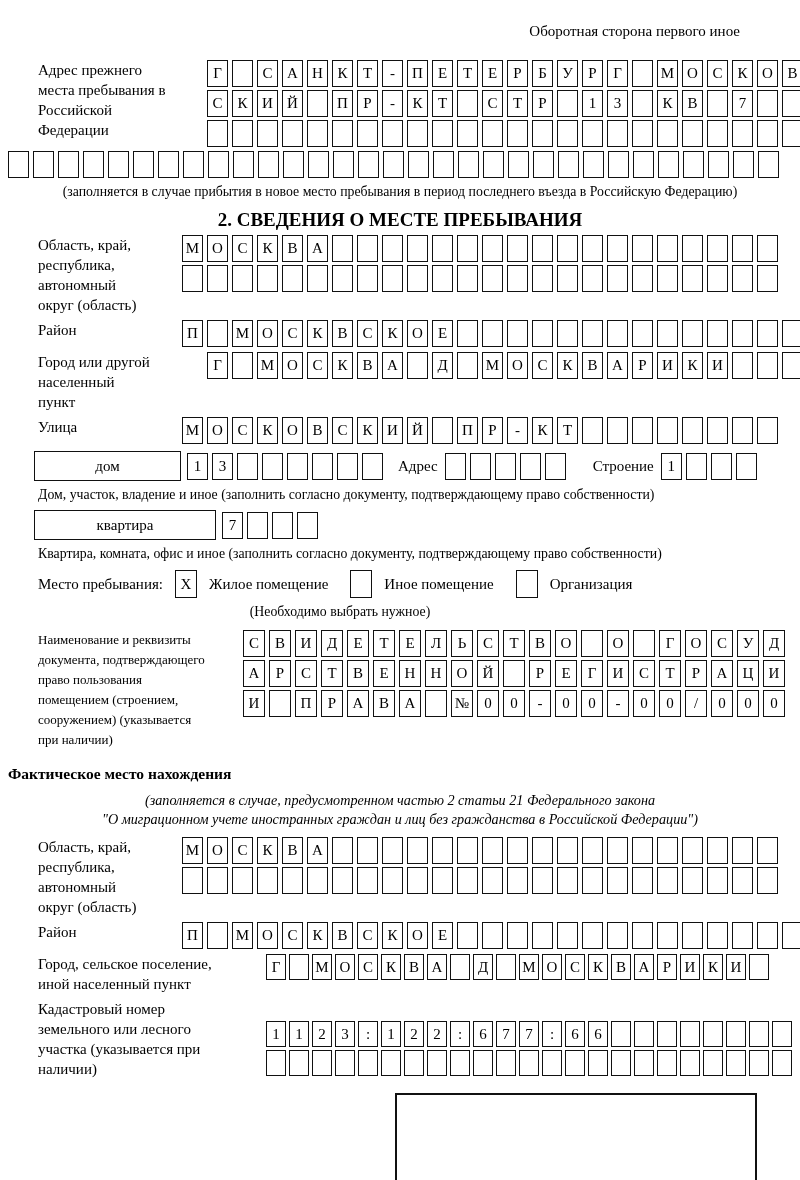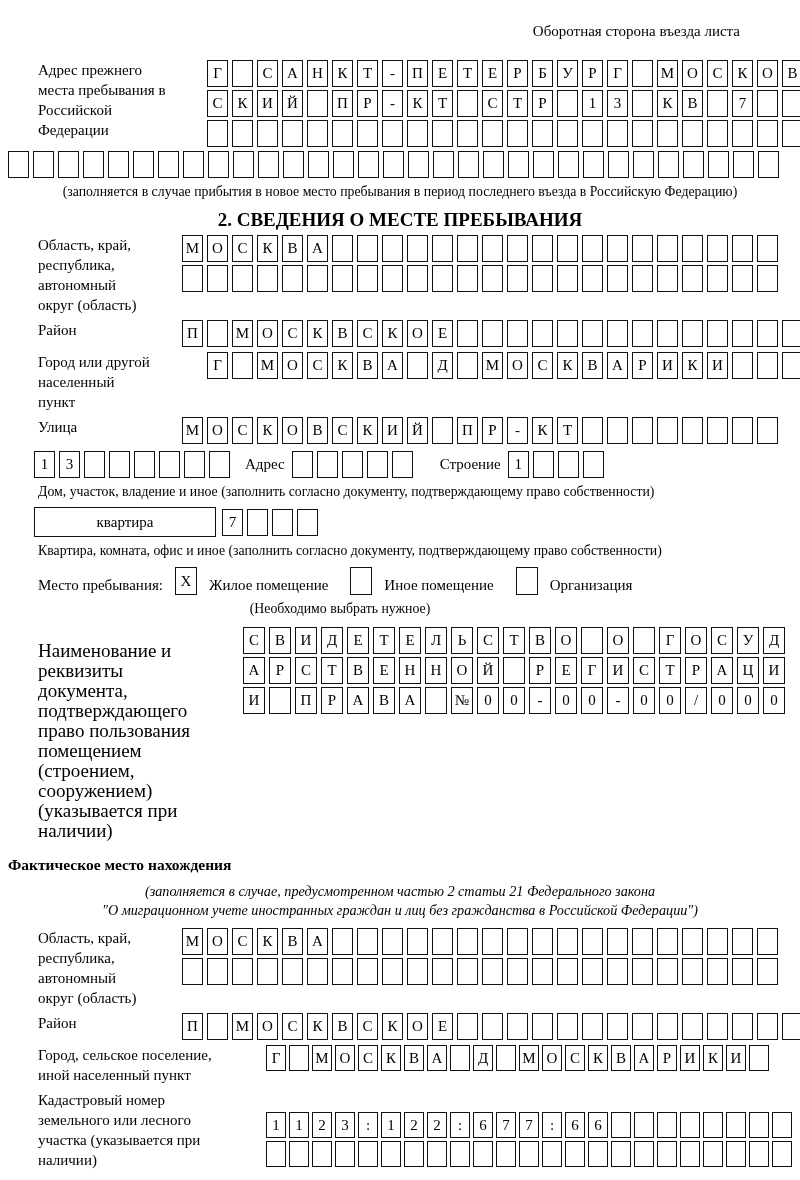--- a/index.html
+++ b/index.html
@@ -12,21 +12,21 @@
   }
   .page { padding:6px 8px 0 8px; }
 
   .header-note { text-align:right; padding:16px 52px 14px 0; font-size:15px; }
 
   
   .field { display:flex; align-items:flex-start; margin-top:5px;gap:32px; }
   .flabel { flex:none; padding-left:30px; line-height:20px; }
   .flabel.w-addr { width:167px; }
   .flabel.w-std  { width:142px; }
-  .flabel.w-doc  { width:203px; font-size:19px;margin-top:14px; }
+  .flabel.w-doc  { width:203px; font-size:13px; }
   .flabel.w-wide { width:226px; }
   .rows { display:flex; flex-direction:column; row-gap:3px; }
 
   .boxrow { display:flex; column-gap:4px; }
   .cell {
     flex:none; width:21px; height:27px;
     border:1.6px solid #111; background:#fff;
     display:flex; align-items:center; justify-content:center;
     font-size:15px; line-height:1;
   }
@@ -46,37 +46,37 @@
   .house-row, .apt-row { display:flex; align-items:center; margin:7px 0 0 26px; }
   .widebox {
     flex:none; height:30px; border:1.6px solid #111;
     display:flex; align-items:center; justify-content:center; font-size:15px;
   }
   .dom-box { width:147px; margin-right:6px; }
   .apt-box { width:182px; margin-right:6px; }
   .inline-label { margin:0 7px 0 15px; }
   .inline-label.str { margin-left:27px; }
 
-  .stay-row { display:flex; align-items:flex-end; margin:8px 0 4px 30px; column-gap:12px; }
+  .stay-row { display:flex; align-items:center; margin:8px 0 4px 30px; column-gap:12px; }
   .stay-row .cell { width:22px; height:28px; }
   .opt-gap { margin-left:10px; }
 
   .doc-field { margin-top:10px; }
 
   .stamp-box {
     width:362px; height:172px; border:2px solid #111;
     margin:14px 0 0 387px; background:#fff;
   }
 </style>
 </head>
 <body>
 
 <div class="page">
 
-  <div class="header-note">Оборотная сторона въезда листа</div>
+  <div class="header-note">Оборотная сторона первого иное</div>
 
   <div class="field">
     <div class="flabel w-addr">Адрес прежнего места пребывания в Российской Федерации</div>
     <div class="rows">
       <div class="boxrow">
           <span class="cell">Г</span>
           <span class="cell"></span>
           <span class="cell">С</span>
           <span class="cell">А</span>
           <span class="cell">Н</span>
@@ -340,20 +340,21 @@
           <span class="cell"></span>
           <span class="cell"></span>
           <span class="cell"></span>
           <span class="cell"></span>
           <span class="cell"></span>
         </div>
     </div>
   </div>
 
   <div class="house-row">
+    <div class="widebox dom-box">дом</div>
     <div class="boxrow">
         <span class="cell">1</span>
         <span class="cell">3</span>
         <span class="cell"></span>
         <span class="cell"></span>
         <span class="cell"></span>
         <span class="cell"></span>
         <span class="cell"></span>
         <span class="cell"></span>
       </div>

